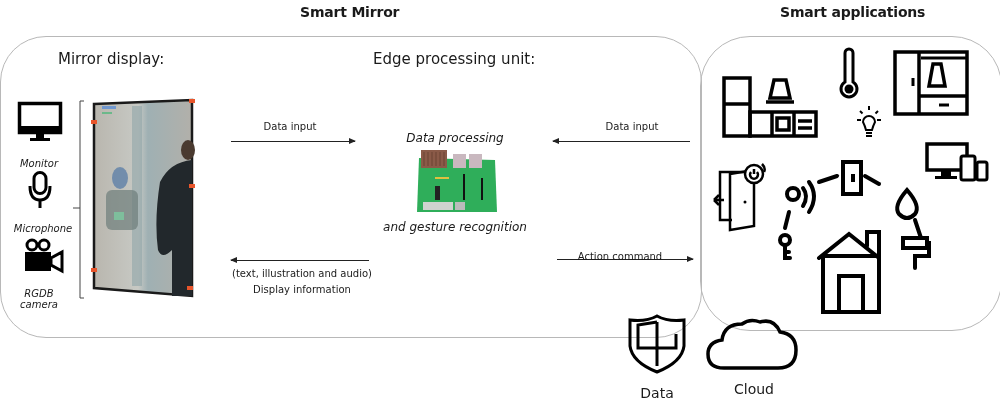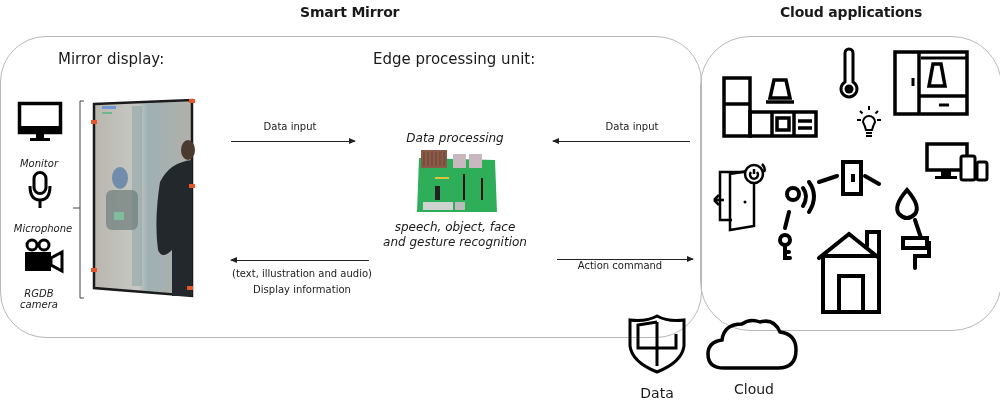--- a/index.html
+++ b/index.html
@@ -16,21 +16,21 @@
   .arrow.right::after { content: ""; position: absolute; right: -1px; top: -3px;
       border-left: 7px solid #222; border-top: 3.5px solid transparent; border-bottom: 3.5px solid transparent; }
   .arrow.left::before { content: ""; position: absolute; left: -1px; top: -3px;
       border-right: 7px solid #222; border-top: 3.5px solid transparent; border-bottom: 3.5px solid transparent; }
   svg { position: absolute; overflow: visible; }
 </style>
 </head>
 <body>
 
 <div class="abs title" style="left:300px; top:4px;">Smart Mirror</div>
-<div class="abs title" style="left:780px; top:4px;">Cloud applications</div>
+<div class="abs title" style="left:780px; top:4px;">Smart applications</div>
 
 <div class="box" style="left:0px; top:36px; width:700px; height:300px;"></div>
 <div class="box" style="left:700px; top:36px; width:300px; height:293px; border-radius:50px;"></div>
 
 <div class="abs sub" style="left:58px; top:50px;">Mirror display:</div>
 <div class="abs sub" style="left:373px; top:50px;">Edge processing unit:</div>
 
 <svg style="left:18px; top:102px;" width="44" height="42">
   <rect x="1.5" y="1.5" width="41" height="29" fill="none" stroke="#000" stroke-width="3.5"></rect>
   <rect x="1.5" y="24" width="41" height="6.5" fill="#000"></rect>
@@ -93,21 +93,21 @@
 <div class="abs lbl" style="left:572px; top:121px; width:120px;">Data input</div>
 <div class="arrow left" style="left:553px; top:141px; width:137px;"></div>
 
 <div class="arrow left" style="left:231px; top:260px; width:138px;"></div>
 <div class="abs lbl" style="left:212px; top:266px; width:180px; line-height:16px;">
   <div>(text, illustration and audio)</div>
   <div>Display information</div>
 </div>
 
 <div class="arrow right" style="left:557px; top:259px; width:136px;"></div>
-<div class="abs lbl" style="left:560px; top:260px; width:120px;">Action command</div>
+<div class="abs lbl" style="left:560px; top:251px; width:120px;">Action command</div>
 
 <div class="abs lbl ital" style="left:390px; top:131px; width:130px; font-size:12px;">Data processing</div>
 
 <svg style="left:415px; top:150px;" width="84" height="64">
   <path d="M4 8 L80 10 L82 62 L2 62 Z" fill="#2fae5a"></path>
   <rect x="6" y="0" width="26" height="18" fill="#8a5a48"></rect>
   <g stroke="#6b4232" stroke-width="1">
     <line x1="9" y1="2" x2="9" y2="16"></line>
       <line x1="13" y1="2" x2="13" y2="16"></line>
       <line x1="17" y1="2" x2="17" y2="16"></line>
@@ -119,21 +119,20 @@
   <rect x="54" y="4" width="13" height="14" fill="#c9b8bf"></rect>
   <rect x="48" y="24" width="2" height="26" fill="#111"></rect>
   <rect x="66" y="28" width="2" height="22" fill="#111"></rect>
   <rect x="20" y="36" width="5" height="14" fill="#222"></rect>
   <rect x="8" y="52" width="30" height="8" fill="#cfd3cf"></rect>
   <rect x="40" y="52" width="10" height="8" fill="#bbb"></rect>
   <rect x="20" y="27" width="14" height="2" fill="#e0c040"></rect>
 </svg>
 
 <div class="abs lbl ital" style="left:365px; top:220px; width:180px; font-size:12px; line-height:15px;">
-  <div>speech, object, face</div>
   <div>and gesture recognition</div>
 </div>
 
 <svg style="left:722px; top:76px;" width="98" height="64">
   <g fill="none" stroke="#000" stroke-width="3.5">
     <rect x="2" y="2" width="26" height="58"></rect>
     <line x1="2" y1="28" x2="28" y2="28"></line>
     <rect x="28" y="36" width="66" height="24"></rect>
     <line x1="50" y1="36" x2="50" y2="60"></line>
     <line x1="72" y1="36" x2="72" y2="60"></line>

